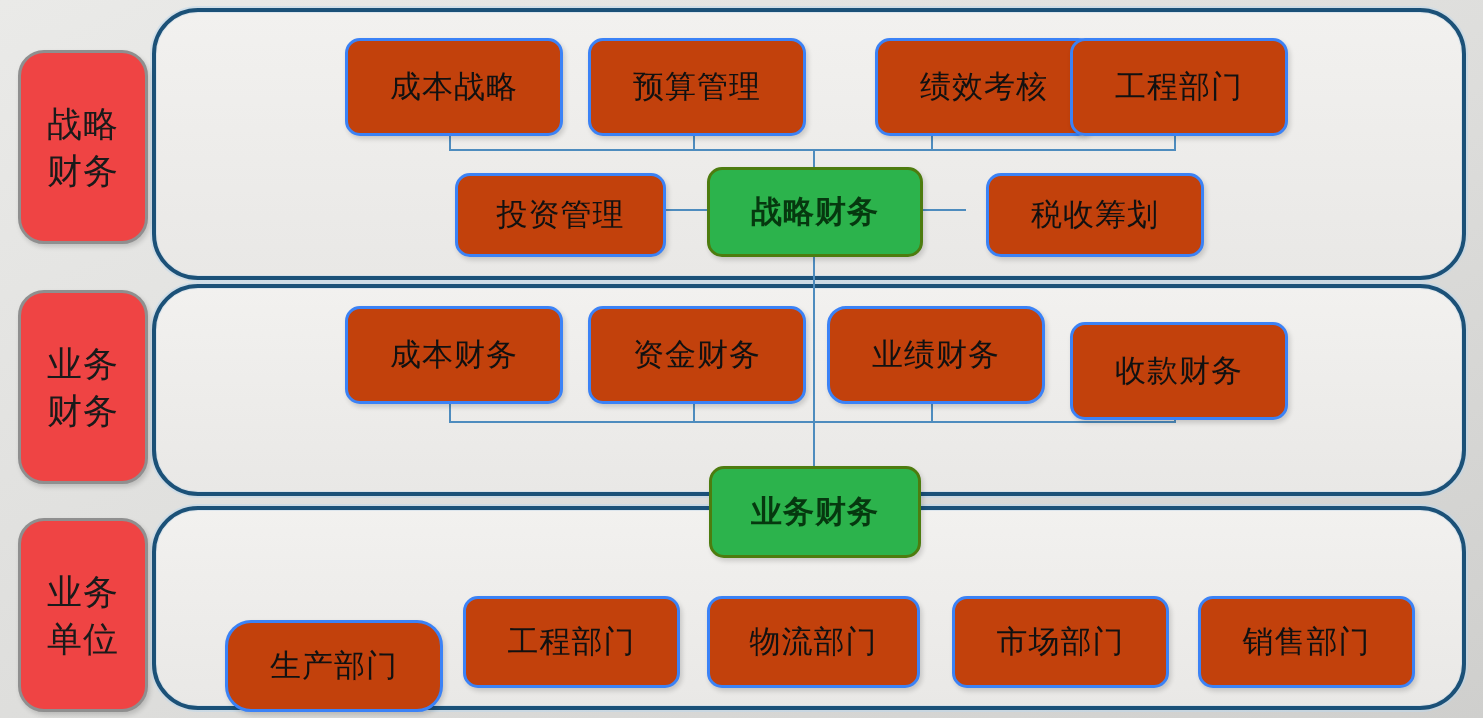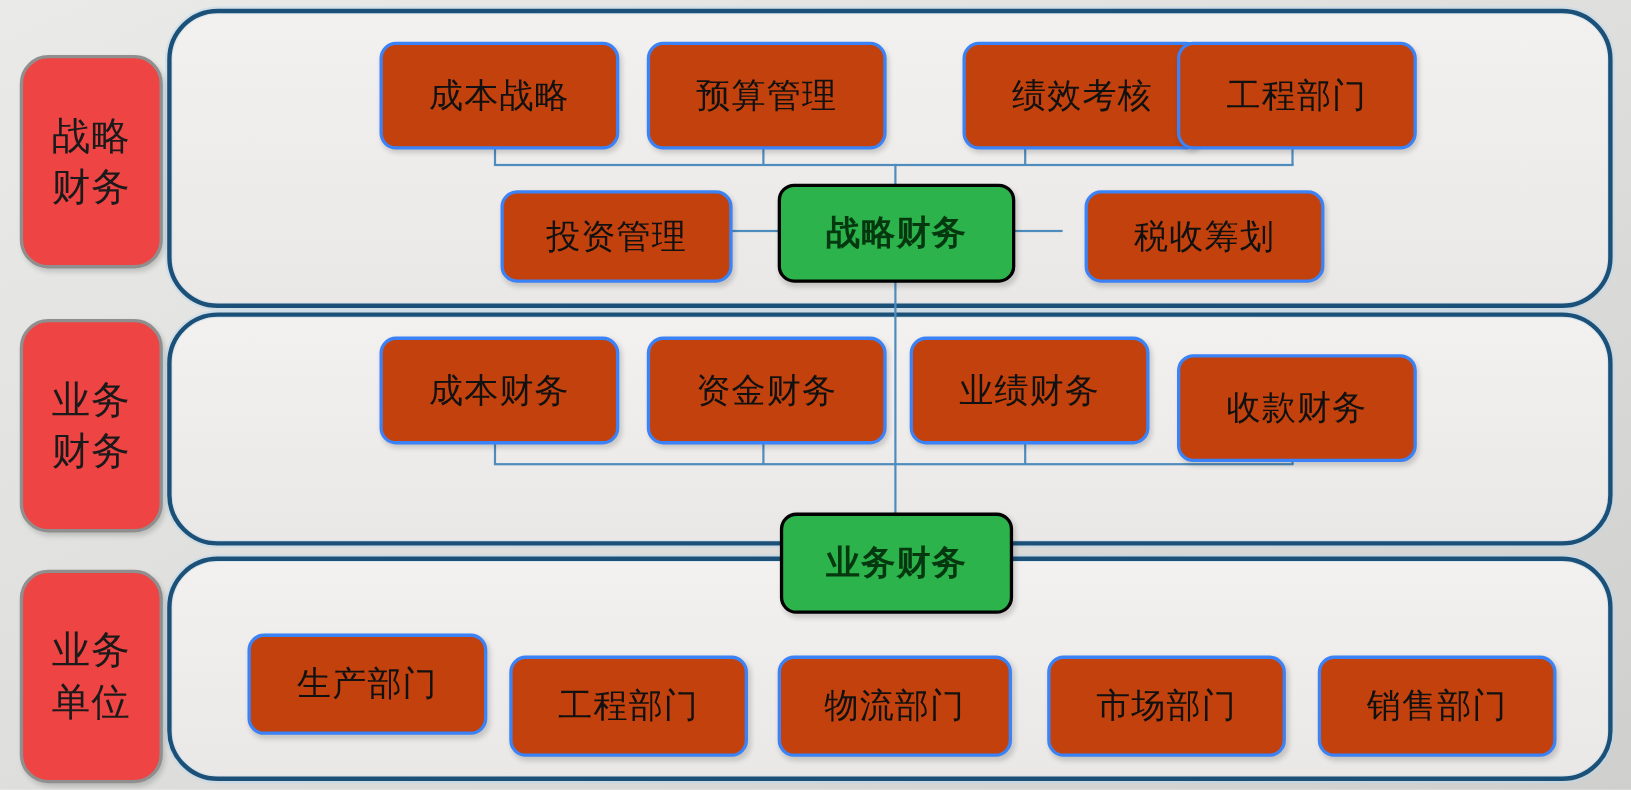--- a/index.html
+++ b/index.html
@@ -36,21 +36,21 @@
     background:#c2410c;
     border:3px solid #3b82f6;
     border-radius:15px;
     display:flex;justify-content:center;align-items:center;
     font-size:31px;color:#111;letter-spacing:1px;
     box-shadow:2px 3px 5px rgba(0,0,0,.16);
     z-index:3;
   }
   .node.green{
     background:#2cb34c;
-    border:3px solid #000000;
+    border:3px solid #4d7c0f;
     color:#06380f;
     font-weight:bold;
     z-index:4;
   }
 
   
   .line{position:absolute;background:#4e8cbe;z-index:2;}
   .h{height:2px;}
   .v{width:2px;}
 </style>
@@ -115,32 +115,32 @@
   <div class="node" style="left:966px;top:173px;width:212px;height:78px;margin-left:20px;">
     <span>税收筹划</span>
   </div>
 
   <div class="node" style="left:345px;top:306px;width:212px;height:92px;">
     <span>成本财务</span>
   </div>
   <div class="node" style="left:588px;top:306px;width:212px;height:92px;">
     <span>资金财务</span>
   </div>
-  <div class="node" style="left:827px;top:306px;width:212px;height:92px;">
+  <div class="node" style="left:827px;top:306px;width:212px;height:92px;border-radius:19px;">
     <span>业绩财务</span>
   </div>
   <div class="node" style="left:1070px;top:306px;width:212px;height:92px;margin-top:16px;">
     <span>收款财务</span>
   </div>
 
   <div class="node green" style="left:709px;top:466px;width:206px;height:86px;">
     <span>业务财务</span>
   </div>
 
-  <div class="node" style="left:225px;top:576px;width:212px;height:86px;">
+  <div class="node" style="left:225px;top:620px;width:212px;height:86px;border-radius:26px;">
     <span>生产部门</span>
   </div>
   <div class="node" style="left:463px;top:596px;width:211px;height:86px;">
     <span>工程部门</span>
   </div>
   <div class="node" style="left:707px;top:596px;width:207px;height:86px;">
     <span>物流部门</span>
   </div>
   <div class="node" style="left:952px;top:596px;width:211px;height:86px;">
     <span>市场部门</span>

